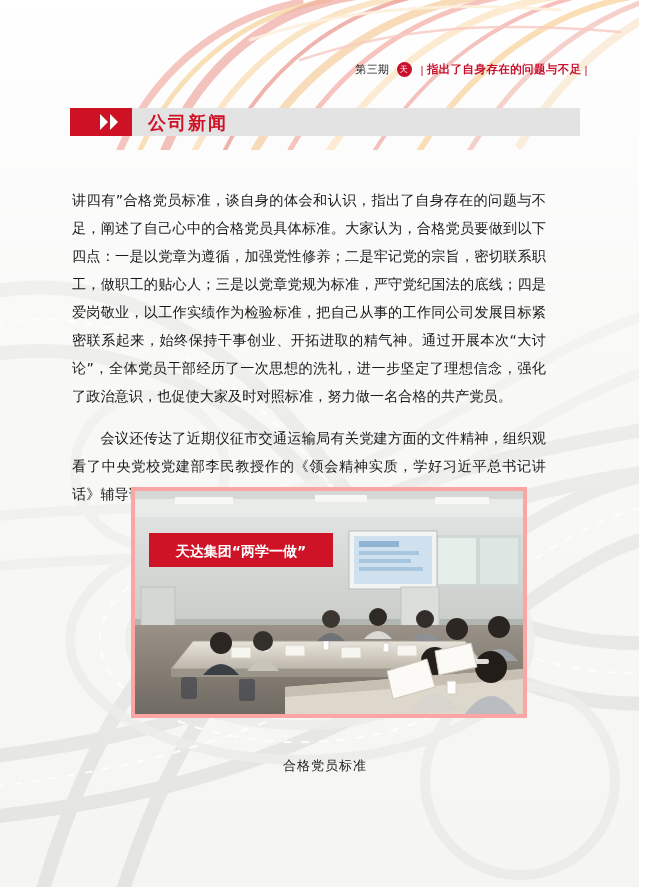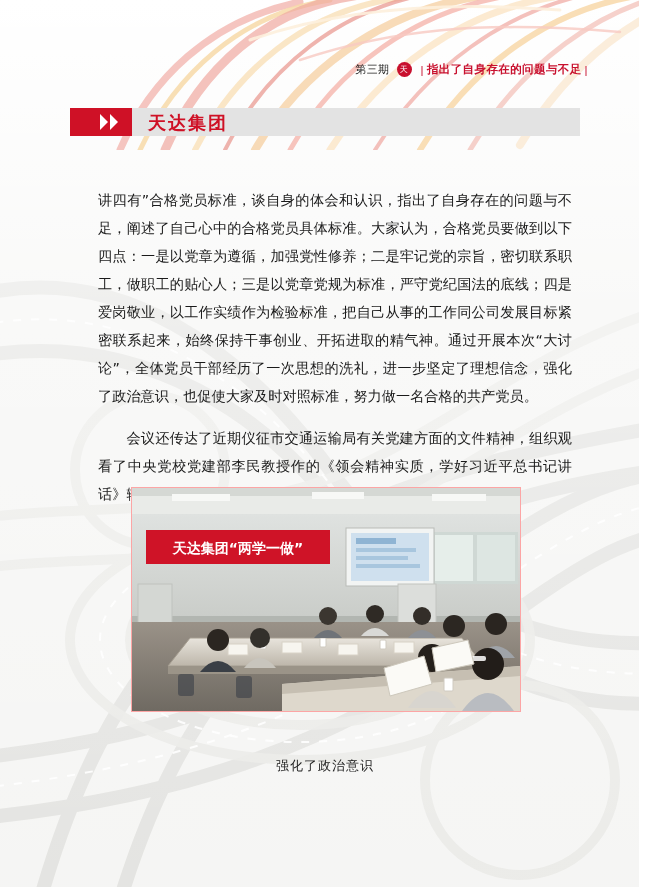--- a/index.html
+++ b/index.html
@@ -129,21 +129,21 @@
     font-size: 18px;
     font-weight: bold;
     color: #cf1126;
     font-family: "Liberation Sans", sans-serif;
     letter-spacing: 2px;
   }
 
   
   .article {
     position: absolute;
-    left: 98px;
+    left: 72px;
     top: 186px;
     width: 474px;
   }
   .article p {
     margin: 0 0 14px 0;
     font-size: 14.2px;
     line-height: 28px;
     color: #1a1a1a;
     text-align: justify;
     text-justify: inter-ideograph;
@@ -153,21 +153,21 @@
     text-indent: 2em;
   }
 
   
   .photo-wrap {
     position: absolute;
     left: 131px;
     top: 487px;
     width: 388px;
     height: 223px;
-    border: 1px solid #fca5a5;
+    border: 4px solid #fca5a5;
     background: #3b82f6;
     overflow: hidden;
   }
   .photo-wrap svg { display: block; }
   .caption {
     position: absolute;
     left: 131px;
     top: 757px;
     width: 388px;
     text-align: center;
@@ -244,21 +244,21 @@
     <span class="bar-left">|</span>
     <span class="journal">指出了自身存在的问题与不足</span>
     <span class="bar-right">|</span>
   </div>
 
   <div class="section-title">
     <div class="red-block"></div>
     <div class="chev c1"></div>
     <div class="chev c2"></div>
     <div class="grey-block"></div>
-    <div class="title-text">天达集团</div>
+    <div class="title-text">公司新闻</div>
   </div>
 
   <div class="article">
     <p>讲四有”合格党员标准，谈自身的体会和认识，指出了自身存在的问题与不足，阐述了自己心中的合格党员具体标准。大家认为，合格党员要做到以下四点：一是以党章为遵循，加强党性修养；二是牢记党的宗旨，密切联系职工，做职工的贴心人；三是以党章党规为标准，严守党纪国法的底线；四是爱岗敬业，以工作实绩作为检验标准，把自己从事的工作同公司发展目标紧密联系起来，始终保持干事创业、开拓进取的精气神。通过开展本次“大讨论”，全体党员干部经历了一次思想的洗礼，进一步坚定了理想信念，强化了政治意识，也促使大家及时对照标准，努力做一名合格的共产党员。</p>
     <p class="indent">会议还传达了近期仪征市交通运输局有关党建方面的文件精神，组织观看了中央党校党建部李民教授作的《领会精神实质，学好习近平总书记讲话》辅导讲座第二讲视频。</p>
   </div>
 
   <div class="photo-wrap">
     <svg width="388" height="223" viewBox="0 0 388 223" xmlns="http://www.w3.org/2000/svg">
       <defs>
@@ -358,15 +358,15 @@
         <polygon points="300,160 336,152 342,176 304,184"></polygon>
       </g>
 
       <g fill="#3f434a" opacity="0.65">
         <rect x="46" y="186" width="16" height="22" rx="3"></rect>
         <rect x="104" y="188" width="16" height="22" rx="3"></rect>
       </g>
     </svg>
   </div>
 
-  <div class="caption">强化了政治意识</div>
+  <div class="caption">合格党员标准</div>
 
 </div>
 
 </body></html>

